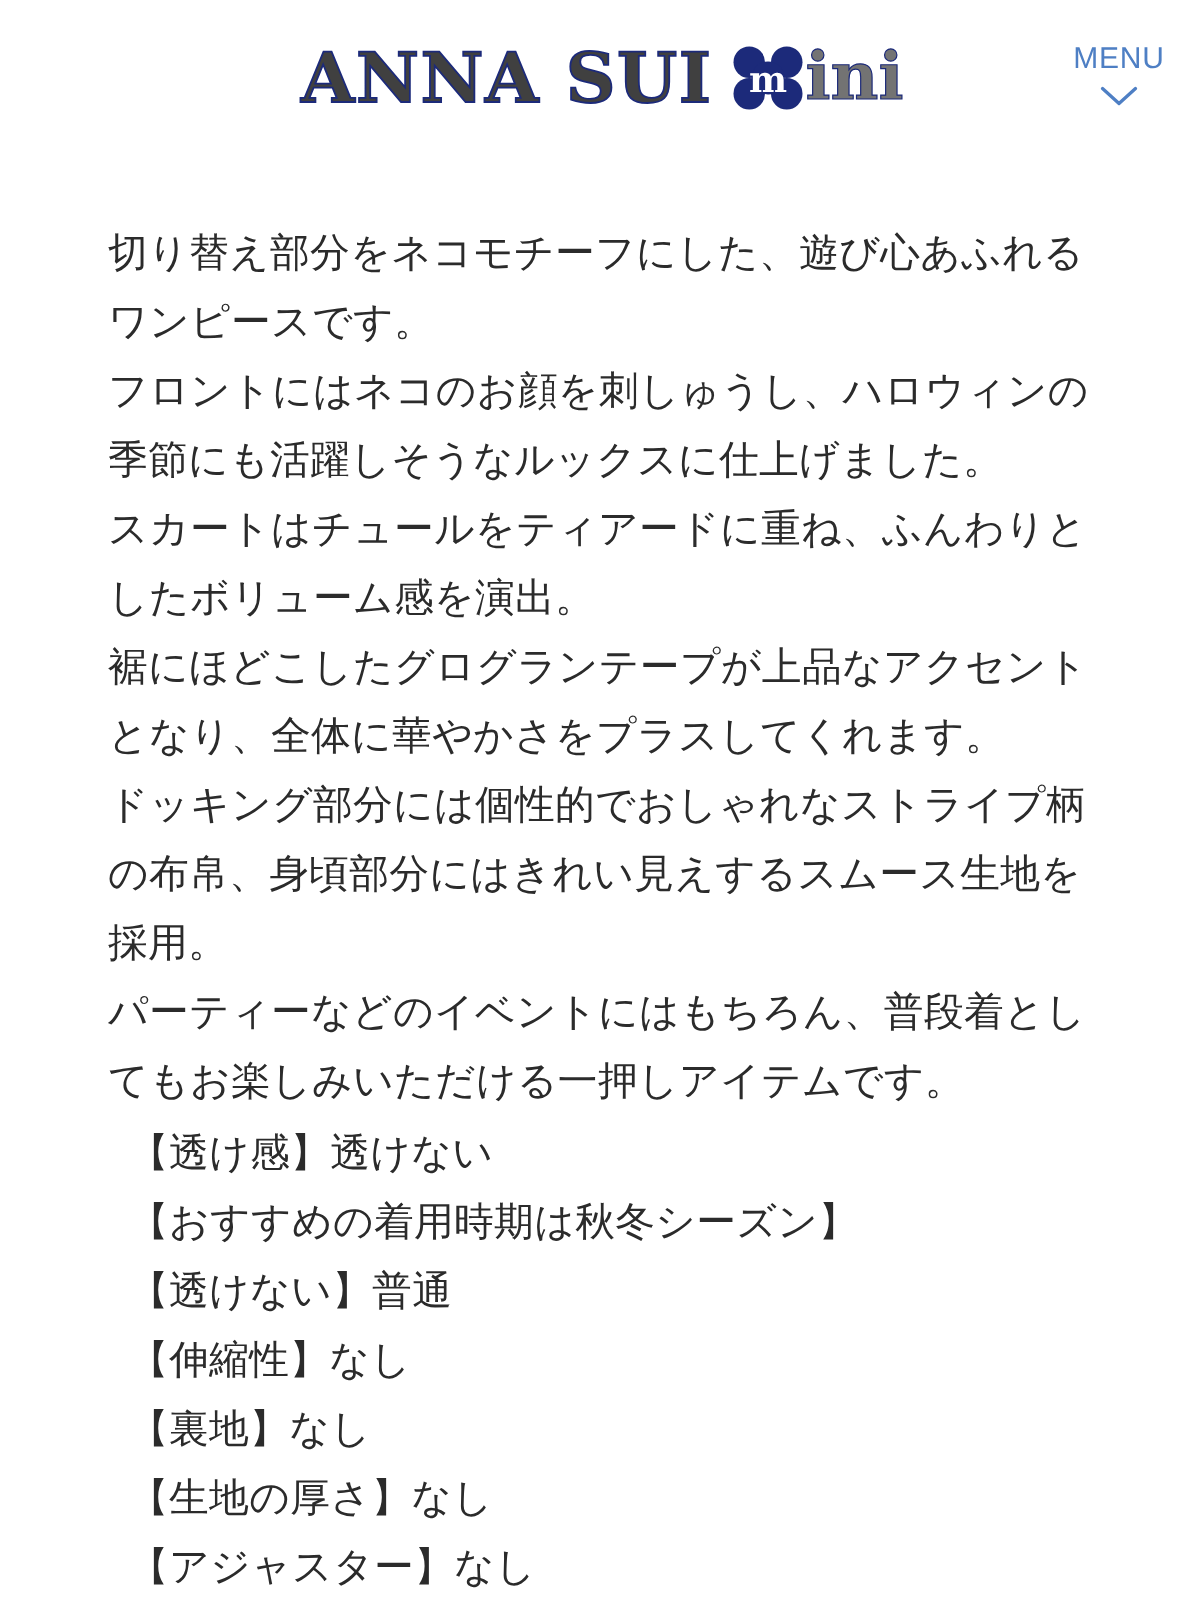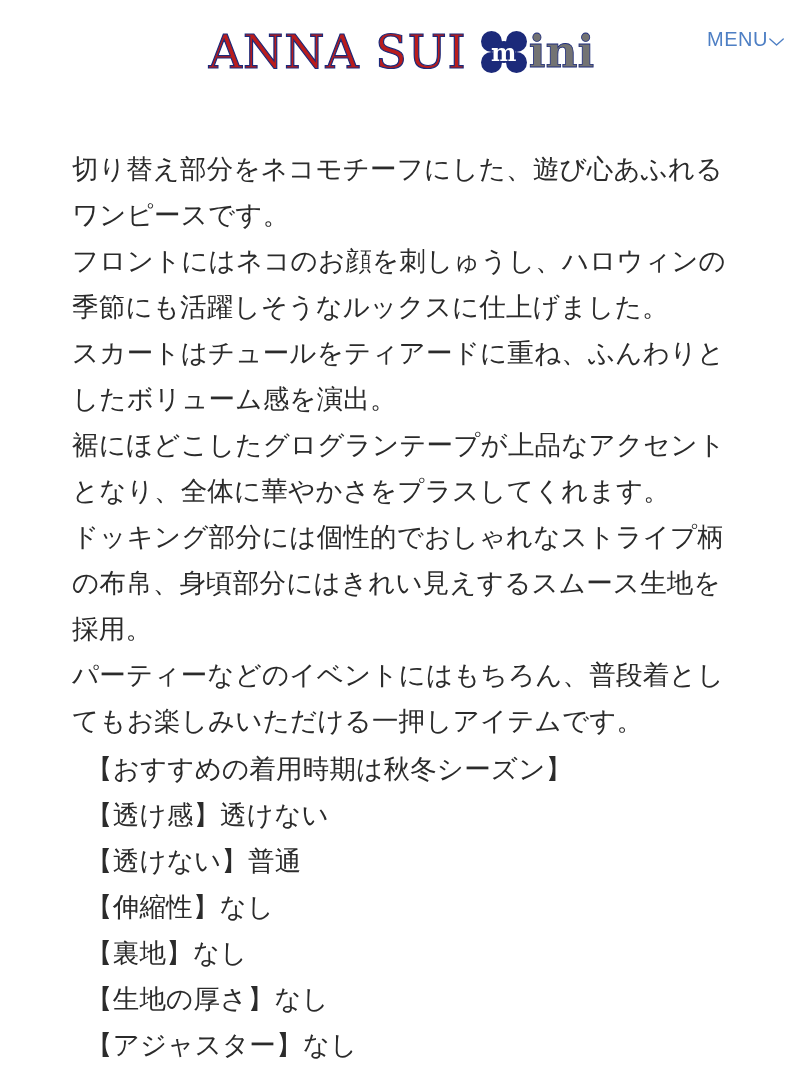--- a/index.html
+++ b/index.html
@@ -29,24 +29,24 @@
   .brand-logo {
     display: flex;
     align-items: center;
     justify-content: center;
     gap: 14px;
     margin-left: 10px;
     margin-top: -8px;
   }
   .brand-anna-sui {
     font-family: "DejaVu Serif", serif;
-    font-weight: 400;
+    font-weight: 700;
     font-size: 46px;
     letter-spacing: 1px;
-    color: #b91c1c;
+    color: #404040;
     line-height: 1;
     -webkit-text-stroke: 1.2px #1c2a7a;
   }
   .brand-mini-wrap {
     display: flex;
     align-items: center;
     gap: 2px;
   }
   .brand-mini-m {
     position: relative;
@@ -86,21 +86,21 @@
     -webkit-text-stroke: 0.8px #1c2a7a;
     letter-spacing: 0px;
   }
 
   .menu-button {
     position: absolute;
     right: 8px;
     top: 28px;
     width: 78px;
     display: flex;
-    flex-direction: row;
+    flex-direction: column;
     align-items: center;
     cursor: pointer;
     user-select: none;
   }
   .menu-label {
     font-family: "Liberation Sans", sans-serif;
     font-size: 20px;
     letter-spacing: 0.5px;
     color: #4e7fc4;
     line-height: 1.1;
@@ -170,22 +170,22 @@
   </header>
 
   <main class="content">
     <p class="desc">切り替え部分をネコモチーフにした、遊び心あふれるワンピースです。
 フロントにはネコのお顔を刺しゅうし、ハロウィンの季節にも活躍しそうなルックスに仕上げました。
 スカートはチュールをティアードに重ね、ふんわりとしたボリューム感を演出。
 裾にほどこしたグログランテープが上品なアクセントとなり、全体に華やかさをプラスしてくれます。
 ドッキング部分には個性的でおしゃれなストライプ柄の布帛、身頃部分にはきれい見えするスムース生地を採用。
 パーティーなどのイベントにはもちろん、普段着としてもお楽しみいただける一押しアイテムです。</p>
     <div class="spec-list">
+      <div class="spec-item">【透け感】透けない</div>
       <div class="spec-item">【おすすめの着用時期は秋冬シーズン】</div>
-      <div class="spec-item">【透け感】透けない</div>
       <div class="spec-item">【透けない】普通</div>
       <div class="spec-item">【伸縮性】なし</div>
       <div class="spec-item">【裏地】なし</div>
       <div class="spec-item">【生地の厚さ】なし</div>
       <div class="spec-item">【アジャスター】なし</div>
     </div>
   </main>
 
 </div>
 

